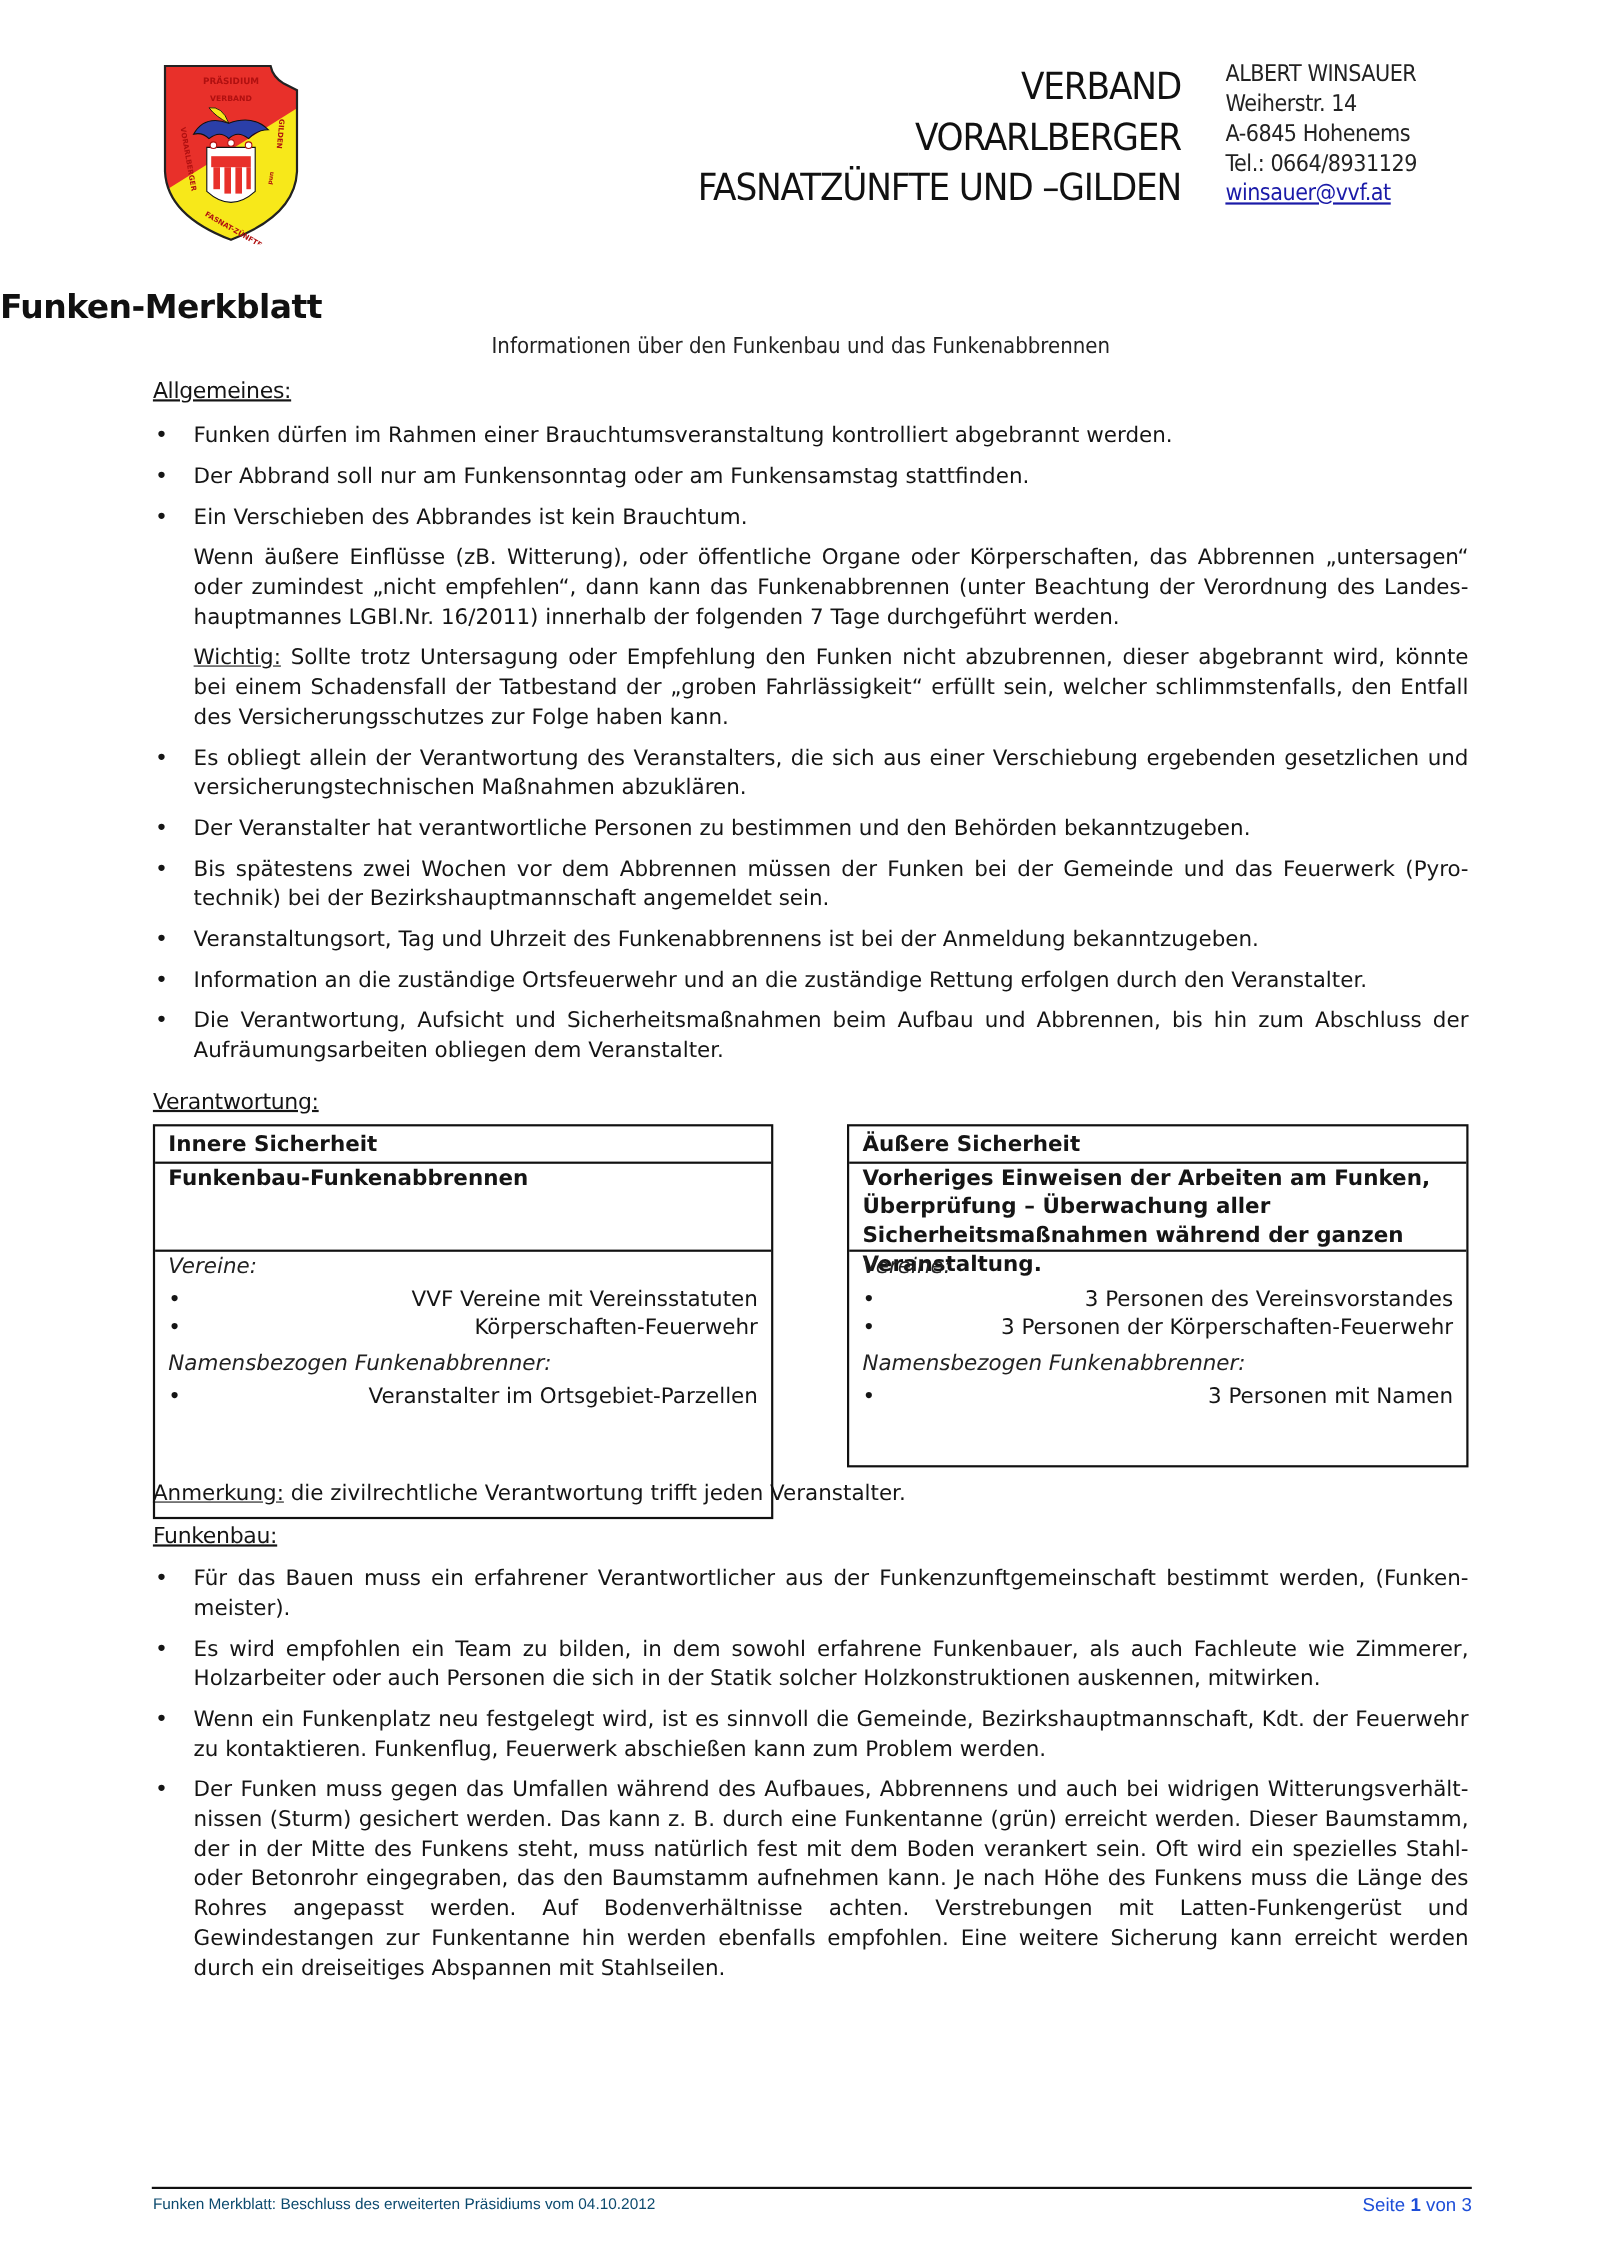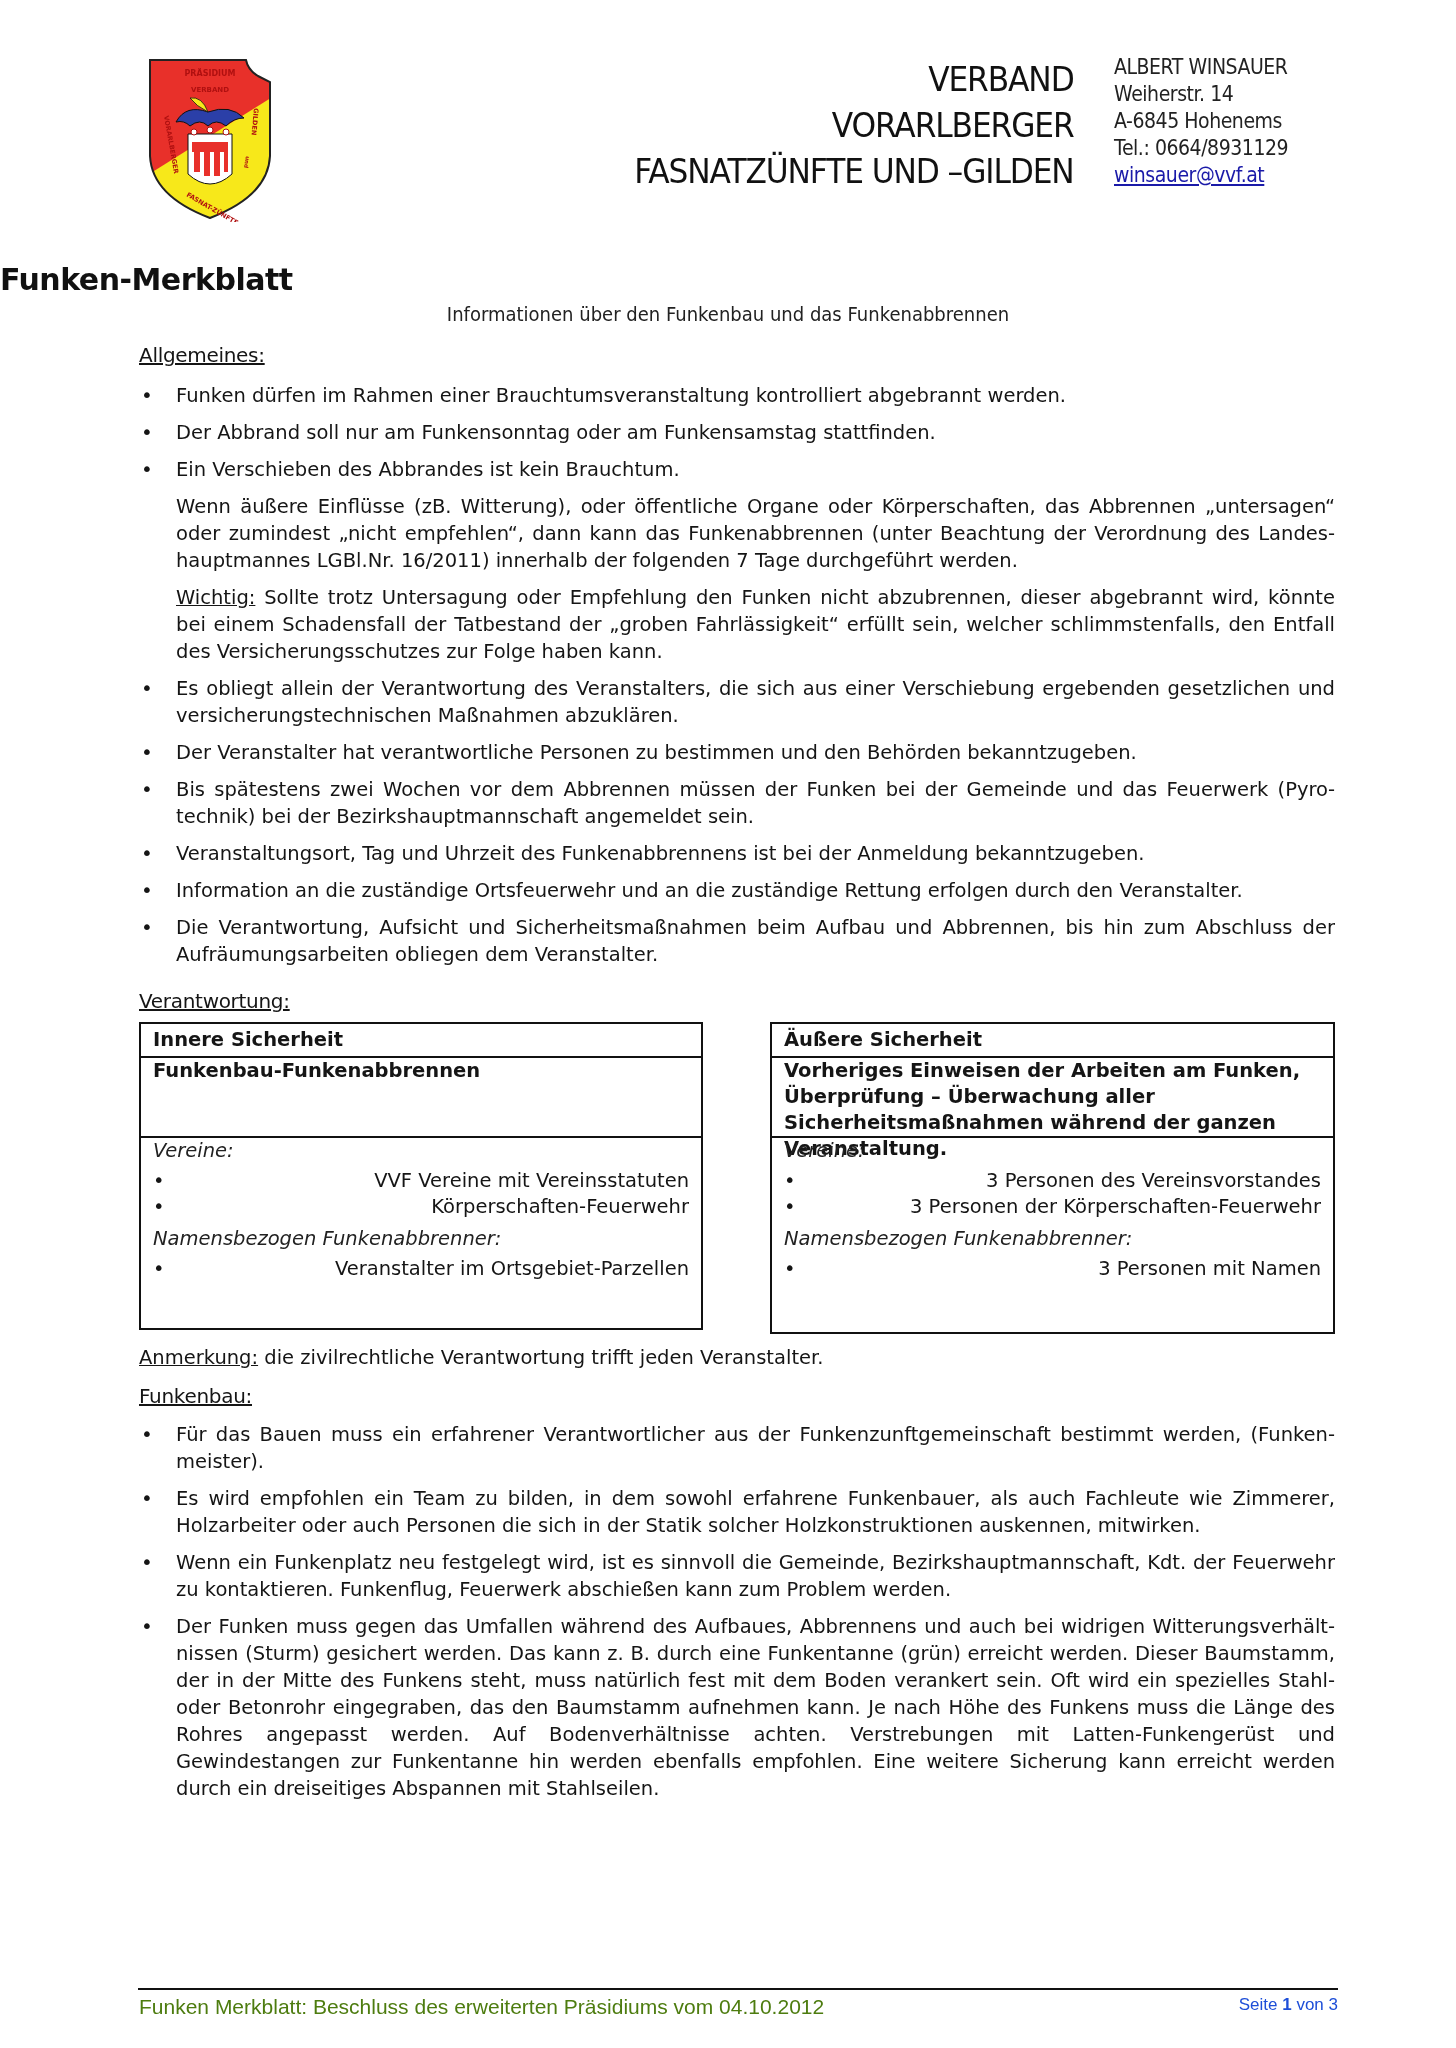--- a/index.html
+++ b/index.html
@@ -33,34 +33,34 @@
     ul.bul li { position: relative; padding-left: 37px; margin: 0 0 10px 0; text-align: justify; }
     ul.bul li::before { content: "\2022"; position: absolute; left: 2px; top: 0; font-size: 20px; }
     .indent { padding-left: 37px; text-align: justify; margin: 0 0 10px 0; }
     p.body { margin: 0 0 10px 0; text-align: justify; }
     .u { text-decoration: underline; }
 
     
     .tables { position: relative; height: 312px; margin: 6px 0 10px 0; }
     .tbox { position: absolute; top: 0; border: 2px solid #111; box-sizing: border-box;
             font-size: 19.5px; line-height: 26px; }
-    .tbox.left { left: 0; width: 564px; height: 308px; }
+    .tbox.left { left: 0; width: 564px; height: 359px; }
     .tbox.right { left: 631px; width: 565px; height: 312px; }
     .trow { border-bottom: 2px solid #111; padding: 0 12px; }
     .thead { font-weight: bold; height: 32px; line-height: 32px; }
     .tdesc { height: 78px; font-weight: bold; }
     .tbody-cell { padding: 0 12px; }
     .ital { font-style: italic; color: #222; }
     .tlist { list-style: none; margin: 4px 0 6px 0; padding: 0; text-align: right; }
     .tlist li { position: relative; padding-left: 36px; }
     .tlist li::before { content: "\2022"; position: absolute; left: 0; }
 
     
     .footer-line { position: absolute; left: 138px; width: 1200px; top: 1988px; height: 2px; background: #111; }
-    .footer-left { position: absolute; left: 139px; top: 1995px; font-size: 21px; color: #4d7c0f;
+    .footer-left { position: absolute; left: 139px; top: 1995px; font-size: 14px; color: #0c4a6e;
                    font-family: "Liberation Sans", sans-serif; }
     .footer-right { position: absolute; right: 118px; top: 1995px; font-size: 17px; color: #1d4ed8;
                     font-family: "Liberation Sans", sans-serif; }
     .footer-right b { font-weight: bold; }
   </style>
 </head>
 <body>
 
 <div class="page">
 

